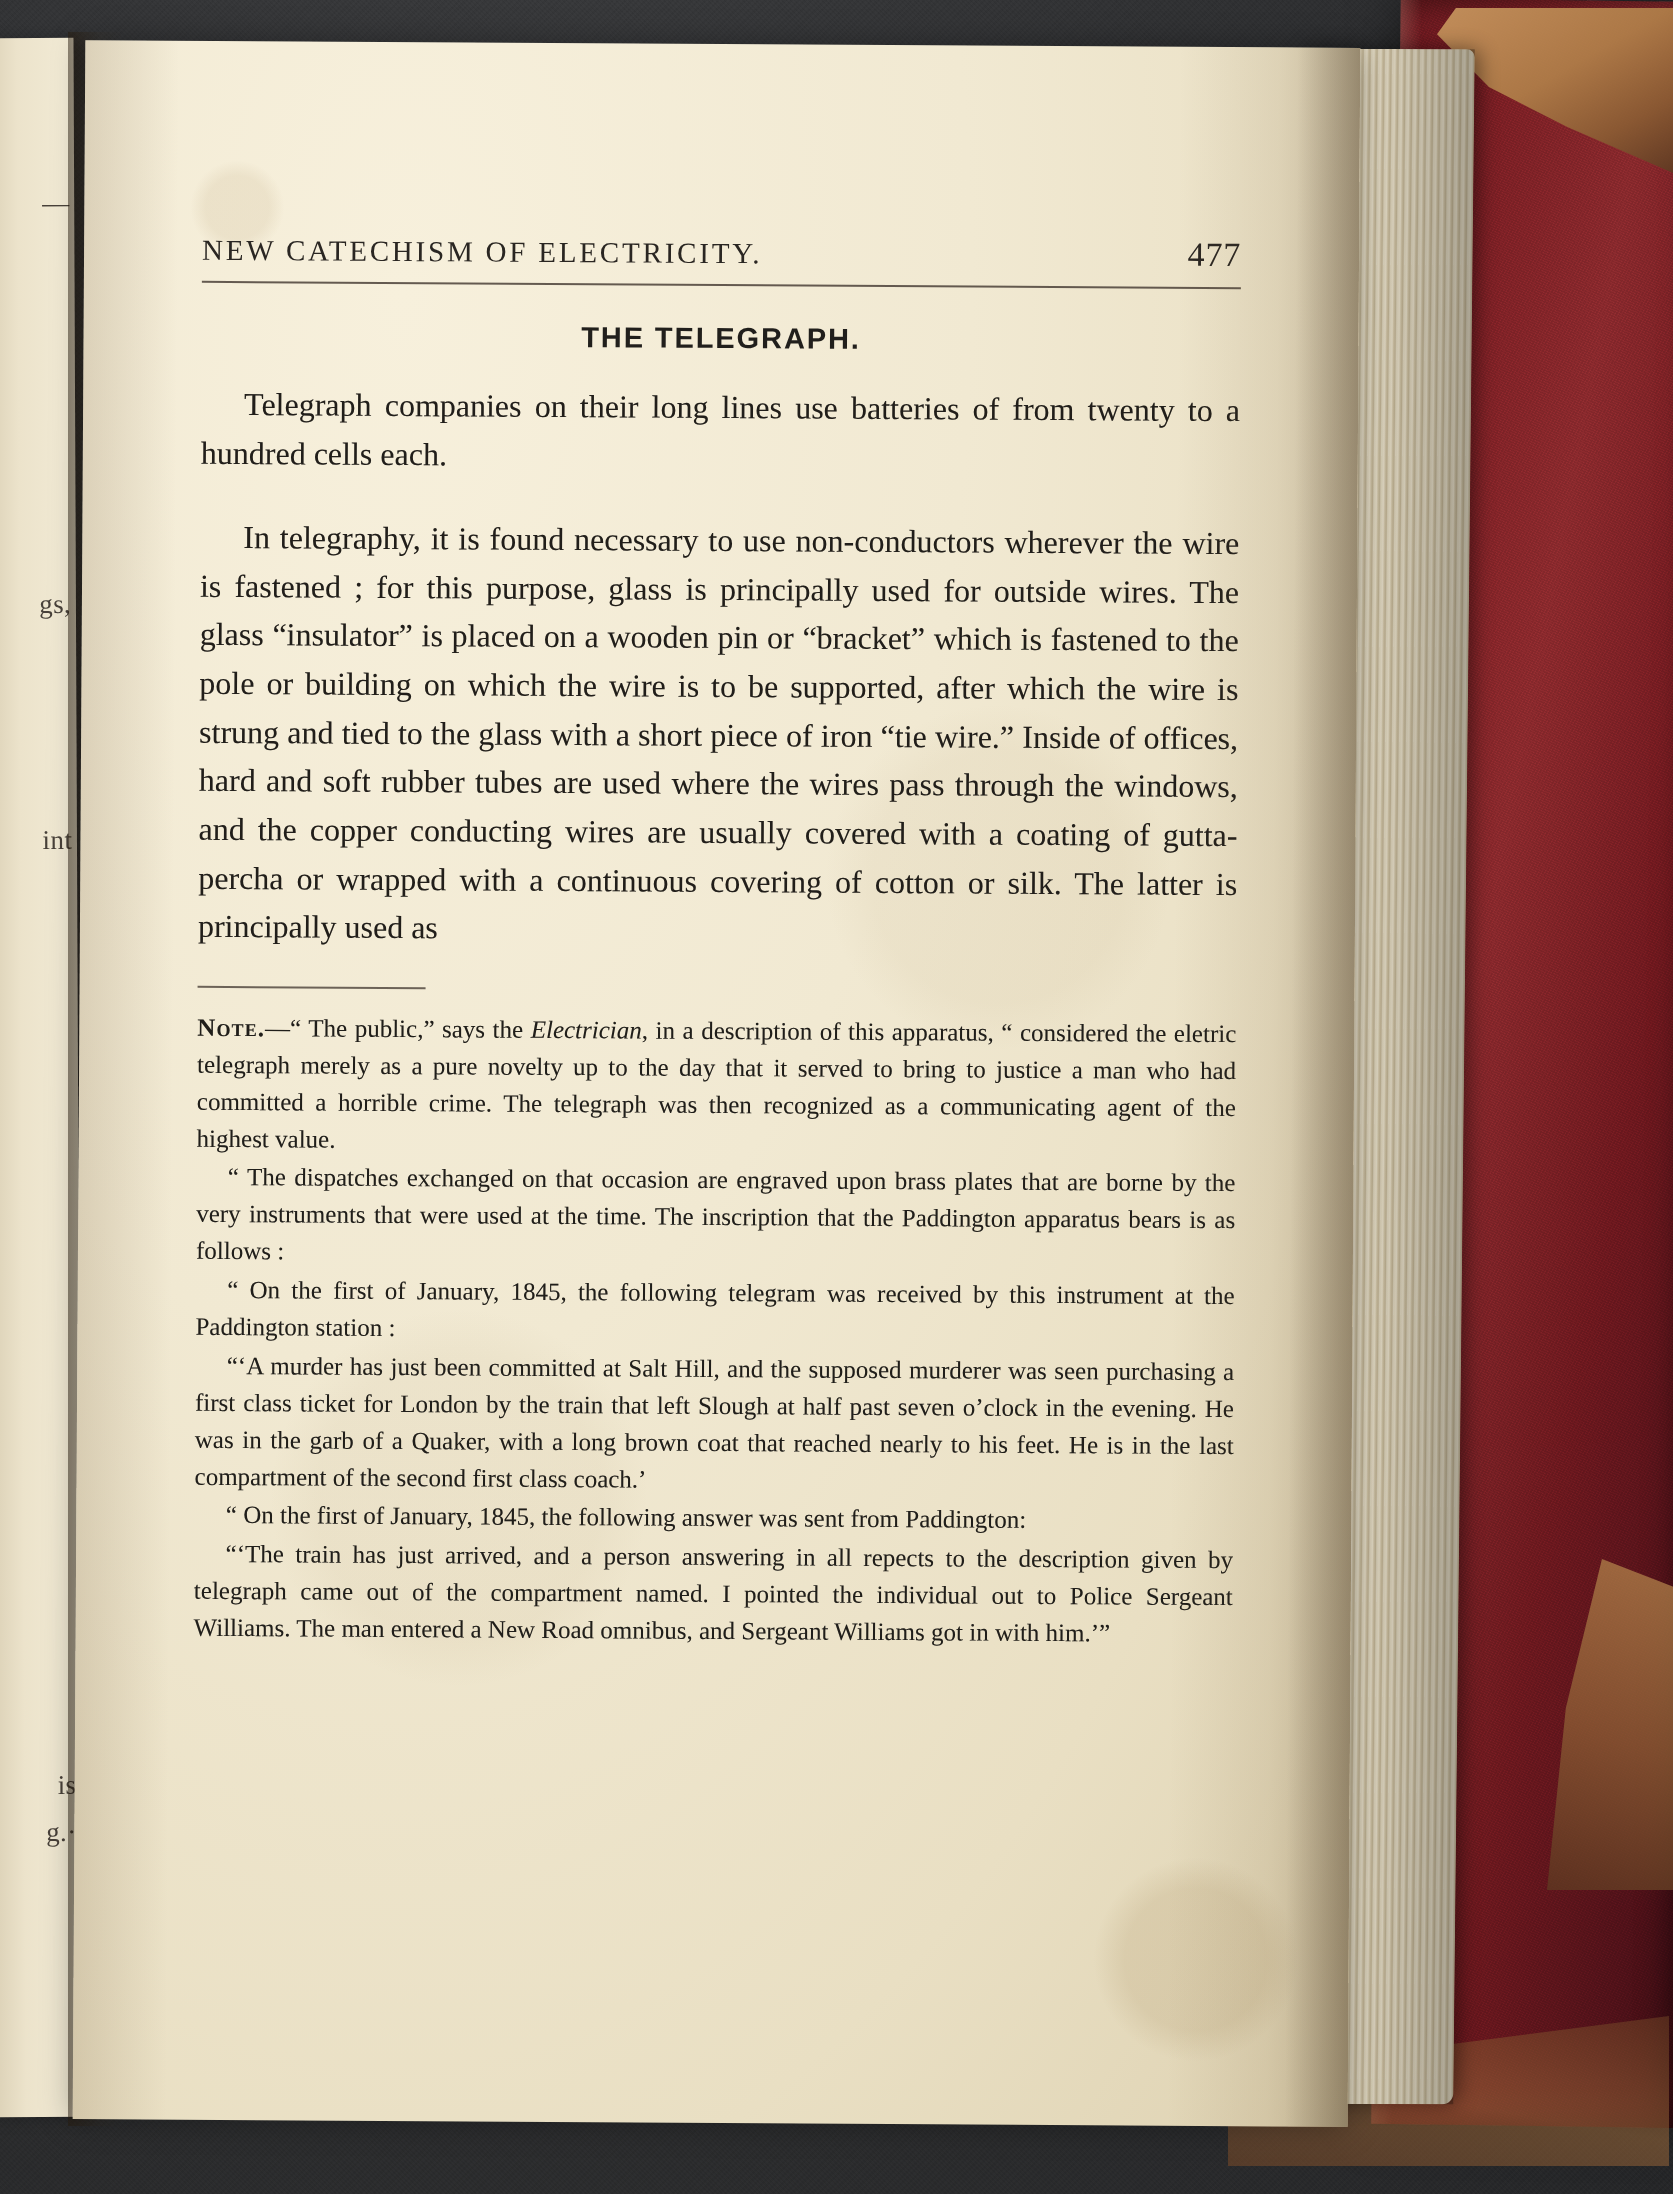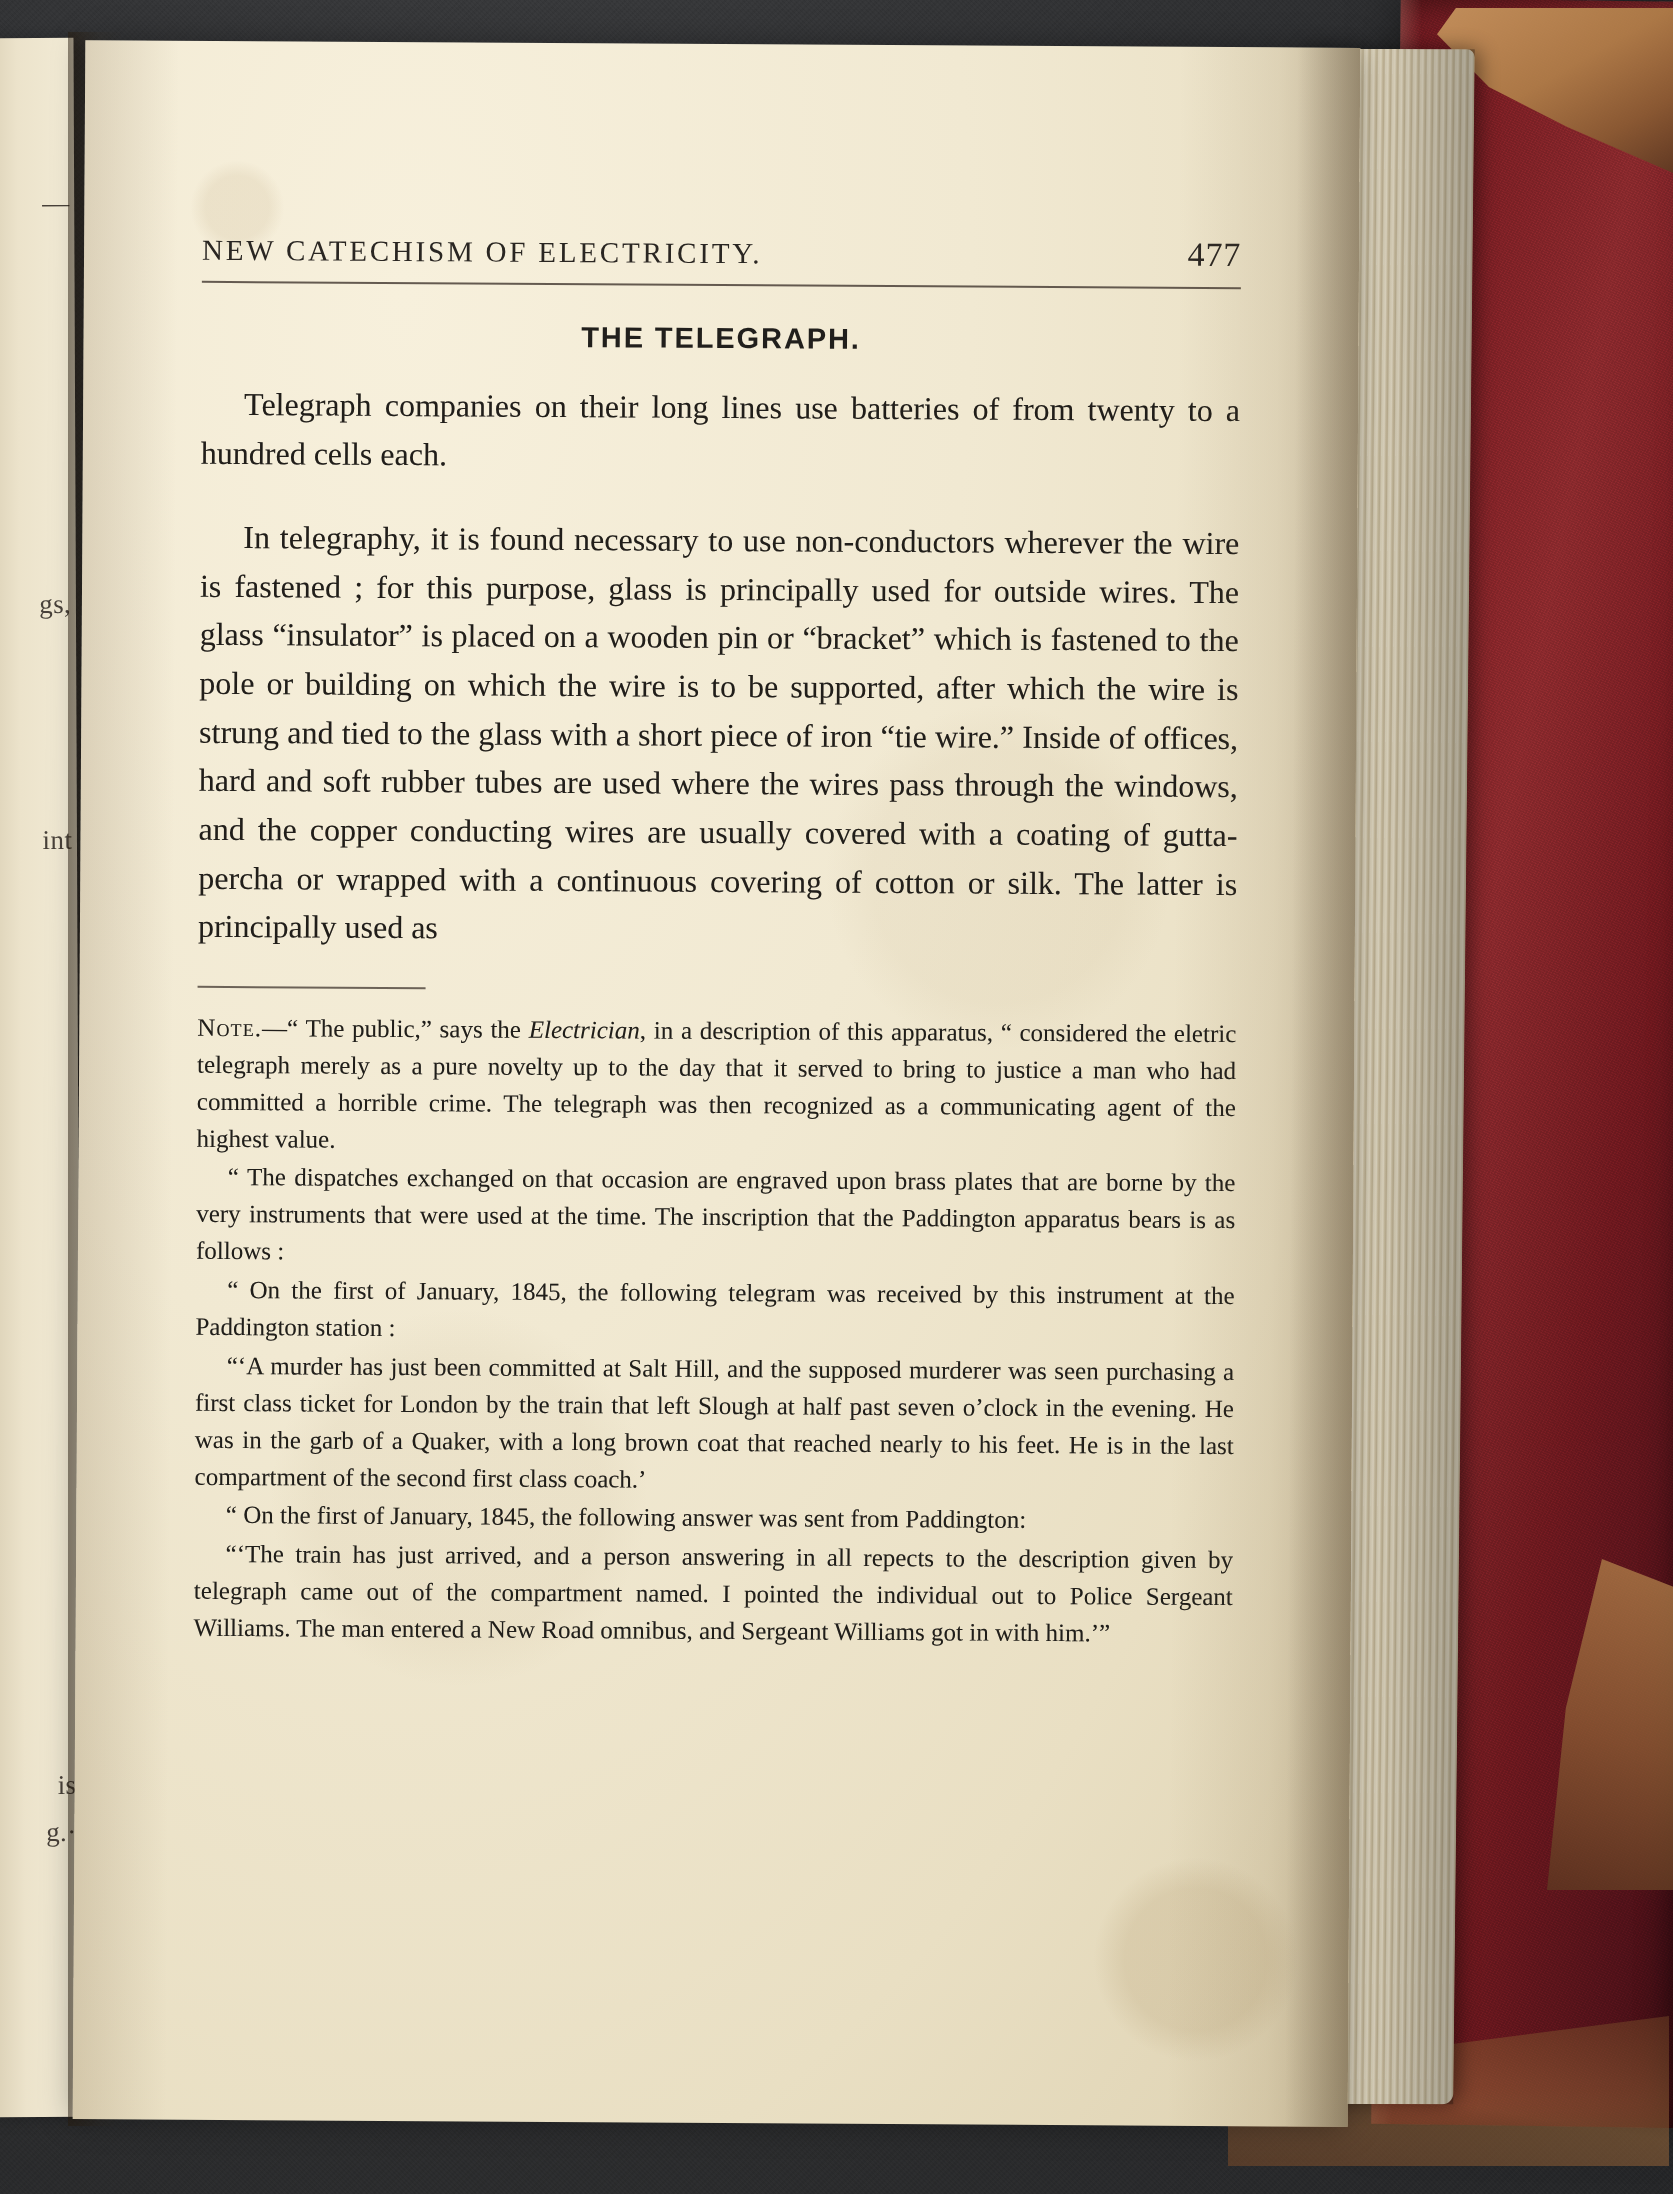--- a/index.html
+++ b/index.html
@@ -253,20 +253,21 @@
     font-size: 25px;
     line-height: 1.48;
     text-align: justify;
     color: #201e1a;
   }
   .note p { margin: 0 0 1.6px 0; }
   .note p.indent { text-indent: 31.5px; }
   .note .smallcaps {
     font-variant: small-caps;
     letter-spacing: 1.1px;
+    font-weight: bold;
   }
   .note em { }
   .content .para, .content .note { text-shadow: 0 0 0.5px rgba(0,0,0,0.22); }
 
   
   .stack-shadow-on-page {
     position: absolute;
     right: -7.9px; top: 0;
     width: 71px; height: 100%;
     background: linear-gradient(90deg, rgba(0,0,0,0), rgba(60,45,25,0.35));

